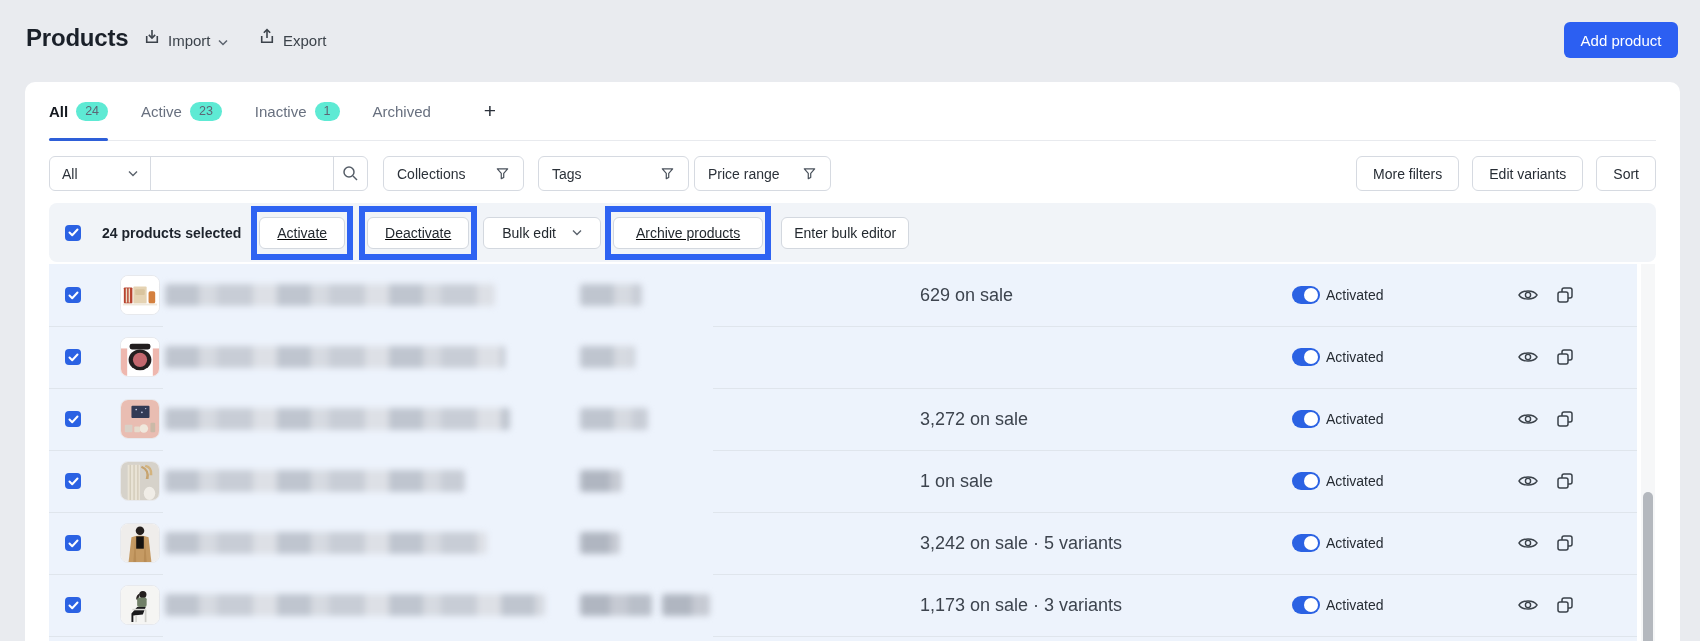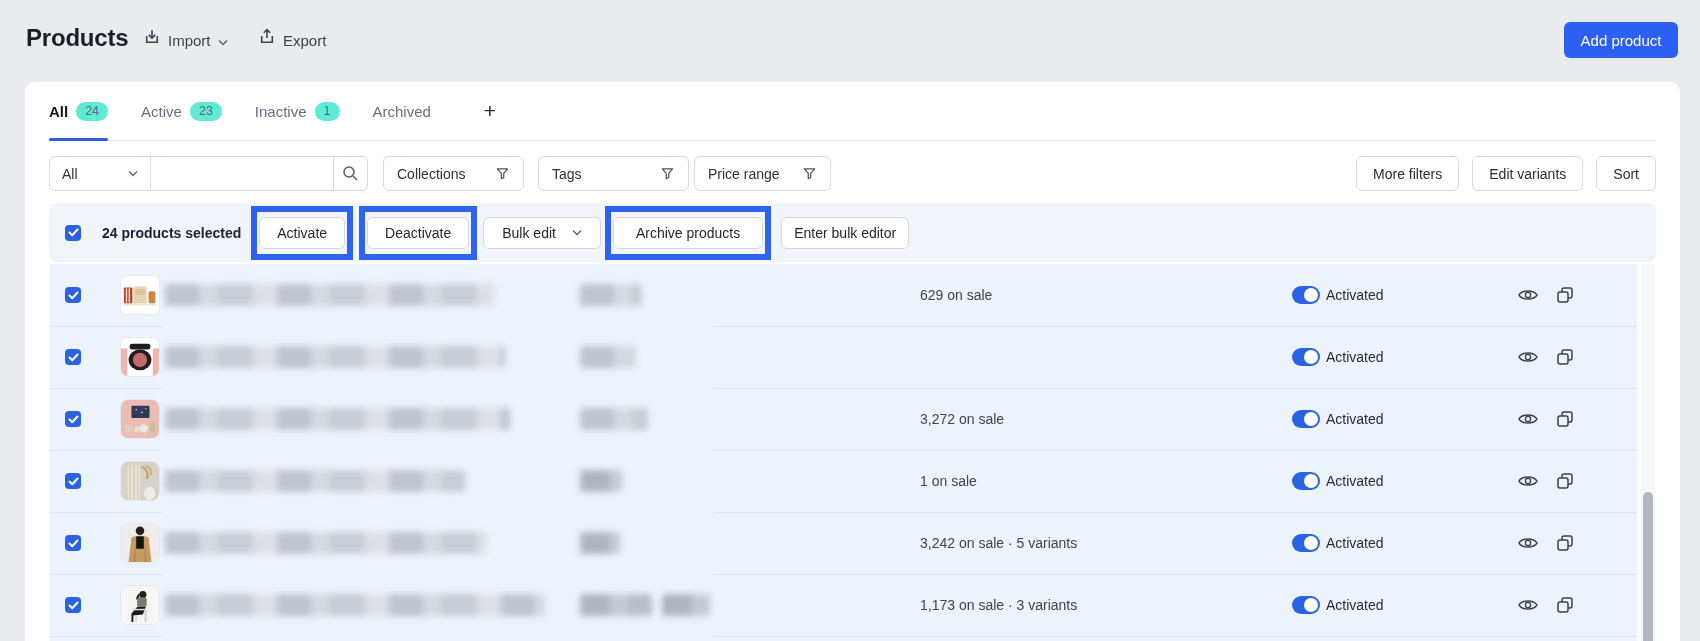--- a/index.html
+++ b/index.html
@@ -35,38 +35,38 @@
   .fbtn { border:1px solid #d6dae1; border-radius:6px; background:#fff; font-size:14px; color:#272d35; font-family:inherit; margin-left:13px; padding:0 16px; cursor:pointer; }
 
   .bulkbar { position:absolute; left:24px; top:121px; width:1607px; height:59px; background:#f1f4f8; border-radius:8px; display:flex; align-items:center; }
   .checkbox { width:16px; height:16px; border-radius:4px; background:#2b62e3; display:flex; align-items:center; justify-content:center; flex:none; }
   .bulkbar .checkbox { margin-left:16px; }
   .bulk-label { font-size:14px; font-weight:600; color:#1d232c; margin-left:21px; }
   .bbtn { height:32px; background:#fff; border:1px solid #d3d8df; border-radius:6px; font-size:14px; color:#23292f; font-family:inherit; padding:0 17px; display:flex; align-items:center; cursor:pointer; white-space:nowrap; }
   .bbtn.bulk-edit { padding:0 18px; gap:16px; }
   .bbtn.archive-products-button { padding:0 22px; }
   .bbtn.enter-bulk-editor-button { padding:0 12px; }
-  .annot { border:6px solid #2e63f2; padding:5px 2px; margin-left:4px; display:flex; }
+  .annot { border:6px solid #2e63f2; padding:5px 2px; margin-left:4px; display:flex;text-decoration:underline; }
   .ml6 { margin-left:6px; }
   .ml10 { margin-left:10px; }
 
   .rows { position:absolute; left:24px; top:182px; width:1588px; }
   .prow { position:relative; height:62px; background:#edf3fc; }
   .prow::before { content:""; position:absolute; top:0; left:0; width:114px; border-top:1px solid #dfe5ec; }
   .prow::after { content:""; position:absolute; top:0; left:664px; right:0; border-top:1px solid #dfe5ec; }
   .prow.first::before, .prow.first::after { display:none; }
   .prow .checkbox { position:absolute; left:16px; top:23px; }
   .thumb { position:absolute; left:71px; top:11px; width:40px; height:40px; border-radius:8px; background:#fff; border:1px solid #e7e9ed; overflow:hidden; }
   .thumb svg { display:block; width:100%; height:100%; }
   .blurbar { position:absolute; height:22px; border-radius:3px; filter:blur(3px);
       background:repeating-linear-gradient(90deg,#bfc5cf 0 34px,#d6dae1 34px 52px,#c8cdd6 52px 88px,#dde0e6 88px 112px); }
   .blurbar.dark { background:repeating-linear-gradient(90deg,#b0b6c1 0 30px,#c6cad3 30px 48px,#b9bfc9 48px 80px,#cfd3da 80px 100px); }
   .name-blur { left:116px; top:20px; }
   .sku-blur { left:531px; top:20px; }
-  .onsale { position:absolute; left:871px; top:0; height:62px; display:flex; align-items:center; font-size:14px; color:#3d444e; }
+  .onsale { position:absolute; left:871px; top:0; height:62px; display:flex; align-items:center; font-size:18px; color:#3d444e; }
   .toggle { position:absolute; left:1243px; top:22px; width:28px; height:18px; border-radius:9px; background:#2b62e3; }
   .toggle::after { content:""; position:absolute; right:2px; top:2px; width:14px; height:14px; border-radius:50%; background:#fff; }
   .status-label { position:absolute; left:1277px; top:0; height:62px; display:flex; align-items:center; font-size:14px; color:#262c34; }
   .row-icon { position:absolute; top:21px; cursor:pointer; }
   .row-icon.eye { left:1468px; }
   .row-icon.copy { left:1506px; }
 
   .sb-track { position:absolute; left:1616px; top:182px; width:14px; height:398px; background:#f6f7f8; }
   .sb-thumb { position:absolute; left:2px; top:228px; width:10px; height:240px; border-radius:5px; background:#b4b8be; }
 </style>

